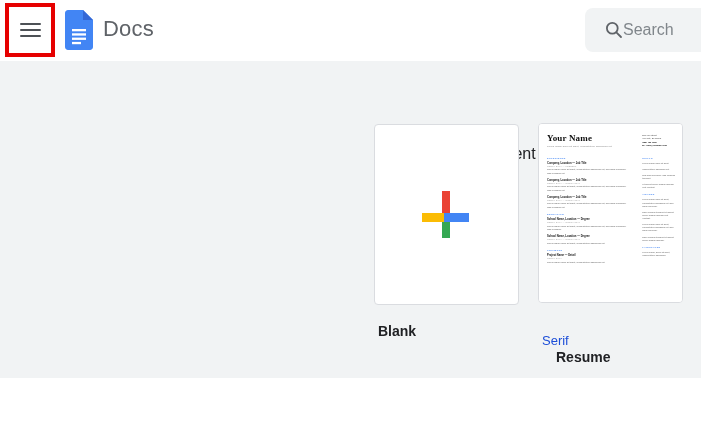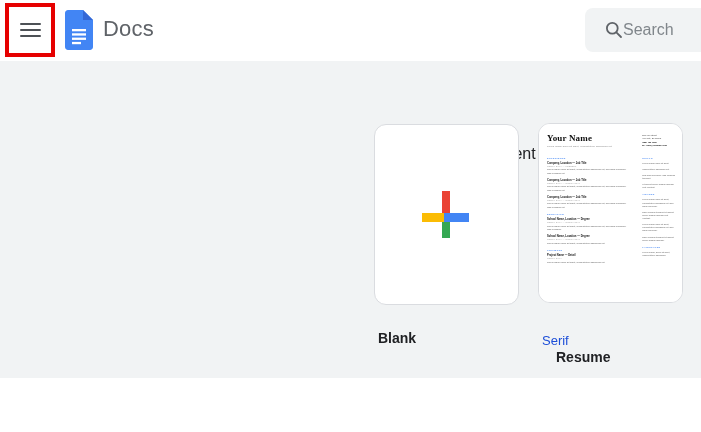--- a/index.html
+++ b/index.html
@@ -37,35 +37,35 @@
   .search input::placeholder { color:#80868b; opacity:1; }
 
   
   .templates-section { position:absolute; left:0; top:61px; width:701px; height:317px; background:#f1f3f4; }
   .section-title-new {
     position:absolute; left:380px; top:84px; font-size:16px; color:#202124; font-weight:400;
   }
 
   .card {
     position:absolute; width:145px; background:#fff;
-    border:1px solid #dadce0; border-radius:12px; cursor:pointer;
+    border:1px solid #dadce0; border-radius:4px; cursor:pointer;
   }
   .card-blank { left:374px; top:124px; height:181px; }
   .card-resume { left:538px; top:123px; height:180px; overflow:hidden; }
 
   
   .plus { position:absolute; left:0; top:0; width:100%; height:100%; }
   .plus i { position:absolute; display:block; }
   .plus .p-red    { left:67px; top:66px; width:8px;  height:27px; background:#ea4335; }
   .plus .p-green  { left:67px; top:88px; width:8px;  height:25px; background:#34a853; }
   .plus .p-yellow { left:47px; top:88px; width:23px; height:9px;  background:#fbbc04; }
   .plus .p-blue   { left:69px; top:88px; width:25px; height:9px;  background:#4285f4; }
 
   .tpl-label { position:absolute; font-size:14px; font-weight:700; color:#202124; }
-  .tpl-label-blank  { left:378px; top:330px; }
+  .tpl-label-blank  { left:378px; top:323px; }
   .tpl-label-resume { left:556px; top:314px;margin-top:35px; }
   .tpl-sublabel { position:absolute; left:542px; top:333px; font-size:13px; font-weight:400; color:#1d4ed8; }
 
   
   .rz {
     width:429px; height:537px; transform:scale(0.3333); transform-origin:0 0;
     padding:26px 18px 0 24px; font-family:"Liberation Sans", sans-serif; background:#fff;
   }
   .rz-head { display:flex; justify-content:space-between; }
   .rz-name { font-family:"Liberation Serif", serif; font-size:27px; font-weight:700; color:#0f0f0f; letter-spacing:0.5px; }

